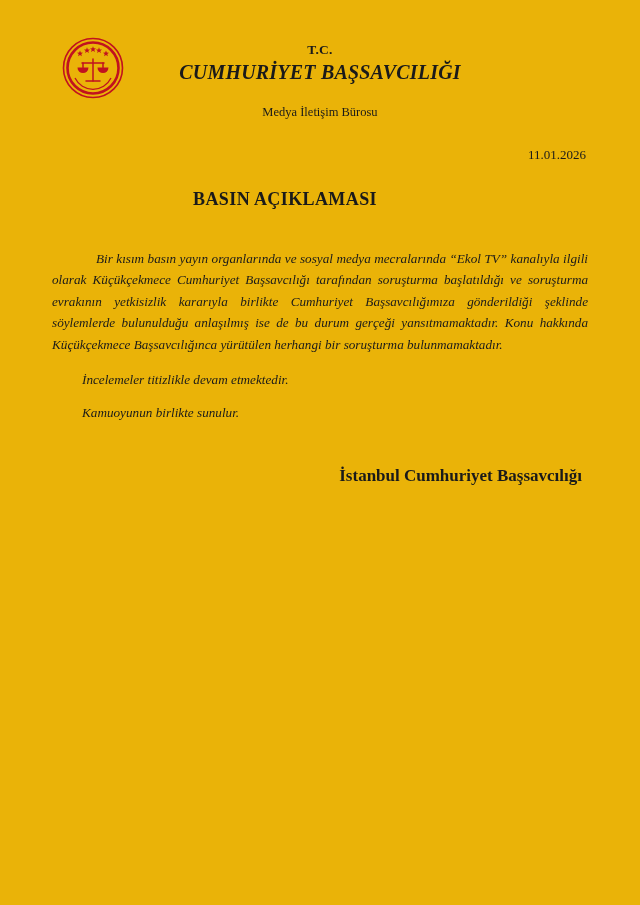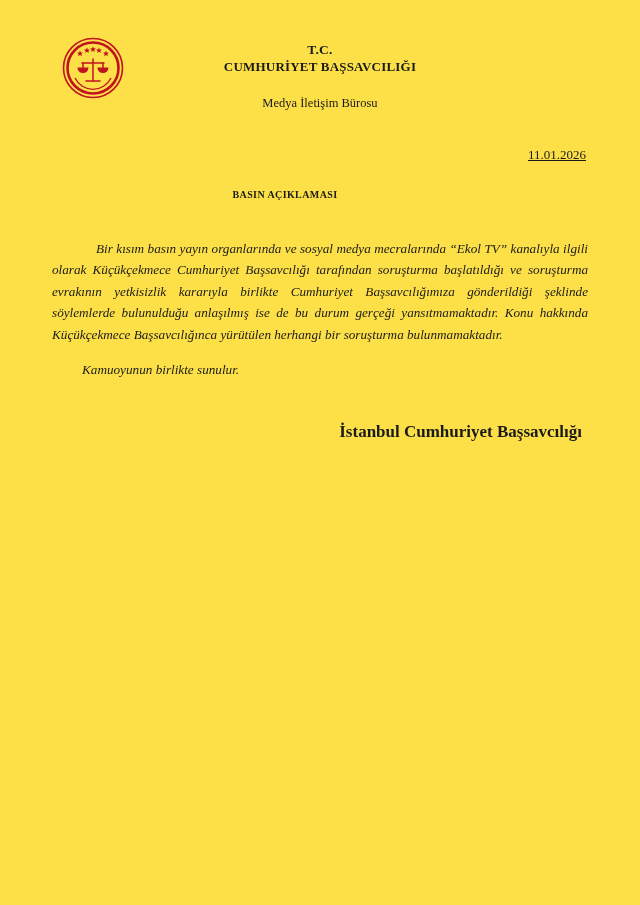--- a/index.html
+++ b/index.html
@@ -11,21 +11,21 @@
     width: 640px;
     height: 905px;
     font-family: "Liberation Serif", serif;
     color: #1a1a1a;
     position: relative;
     overflow: hidden;
   }
   .page {
     width: 640px;
     height: 905px;
-    background: #fde047;
+    background: #eab308;
     position: relative;
     box-sizing: border-box;
     padding: 0 52px;
   }
 
   
   .header {
     position: relative;
     height: 115px;
   }
@@ -51,46 +51,46 @@
     letter-spacing: 0.2px;
     line-height: 1.25;
   }
   .title-city {
     font-size: 14px;
     font-weight: bold;
     letter-spacing: 0.2px;
     line-height: 1.3;
   }
   .title-office {
-    font-size: 13px;
+    font-size: 20px;
     font-weight: bold;
     letter-spacing: 0.2px;
     line-height: 1.3;
+    font-style: italic;
   }
   .title-sub {
     font-size: 12.5px;
     font-weight: normal;
     line-height: 1.5;
     margin-top: 18px;
   }
 
   
   .date-line {
     margin-top: 32px;
     text-align: right;
     font-size: 13px;
     padding-right: 2px;
-    text-decoration: underline;
   }
 
   
   .doc-heading {
     margin-top: 26px;
     text-align: center;
-    font-size: 10px;
+    font-size: 18px;
     font-weight: bold;
     letter-spacing: 0.4px;
     padding-right: 70px;
   }
 
   
   .body-text {
     margin-top: 38px;
     font-style: italic;
   }
@@ -157,18 +157,19 @@
     </div>
 
   </div>
 
   <div class="date-line">11.01.2026</div>
 
   <div class="doc-heading">BASIN AÇIKLAMASI</div>
 
   <div class="body-text">
     <p class="para">Bir kısım basın yayın organlarında ve sosyal medya mecralarında “Ekol TV” kanalıyla ilgili olarak Küçükçekmece Cumhuriyet Başsavcılığı tarafından soruşturma başlatıldığı ve soruşturma evrakının yetkisizlik kararıyla birlikte Cumhuriyet Başsavcılığımıza gönderildiği şeklinde söylemlerde bulunulduğu anlaşılmış ise de bu durum gerçeği yansıtmamaktadır. Konu hakkında Küçükçekmece Başsavcılığınca yürütülen herhangi bir soruşturma bulunmamaktadır.</p>
+    <p class="para plain">İncelemeler titizlikle devam etmektedir.</p>
     <p class="para plain">Kamuoyunun birlikte sunulur.</p>
   </div>
 
   <div class="signature">İstanbul Cumhuriyet Başsavcılığı</div>
 
 </div>
 
 </body></html>

